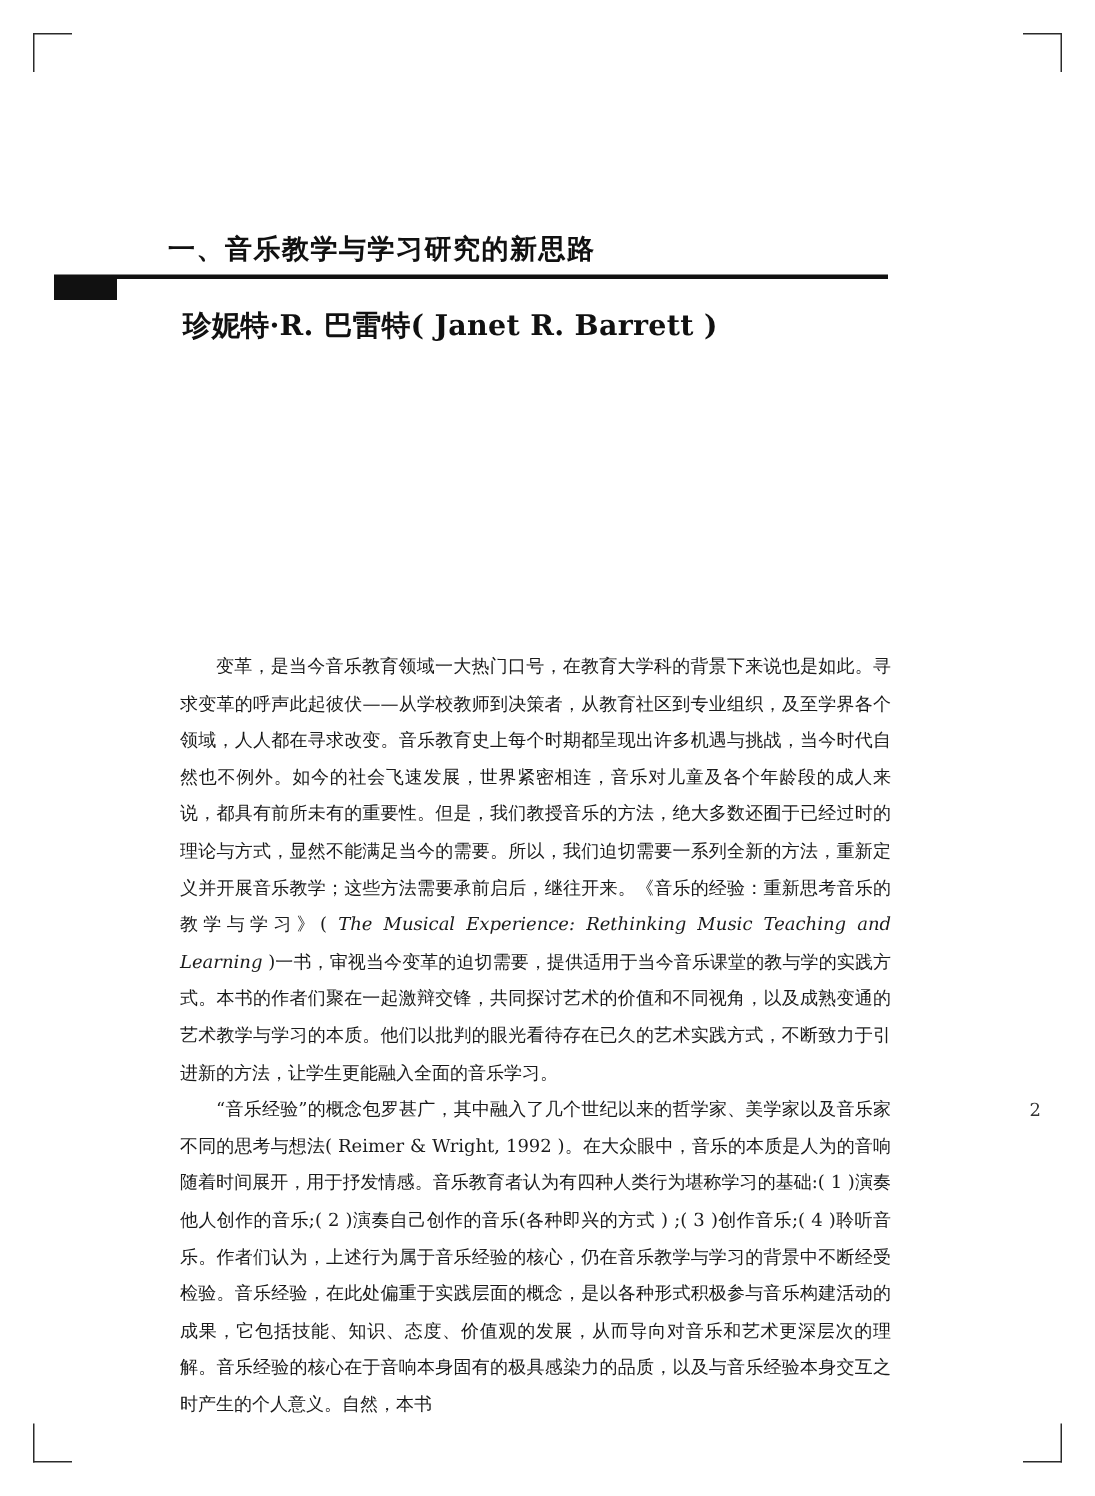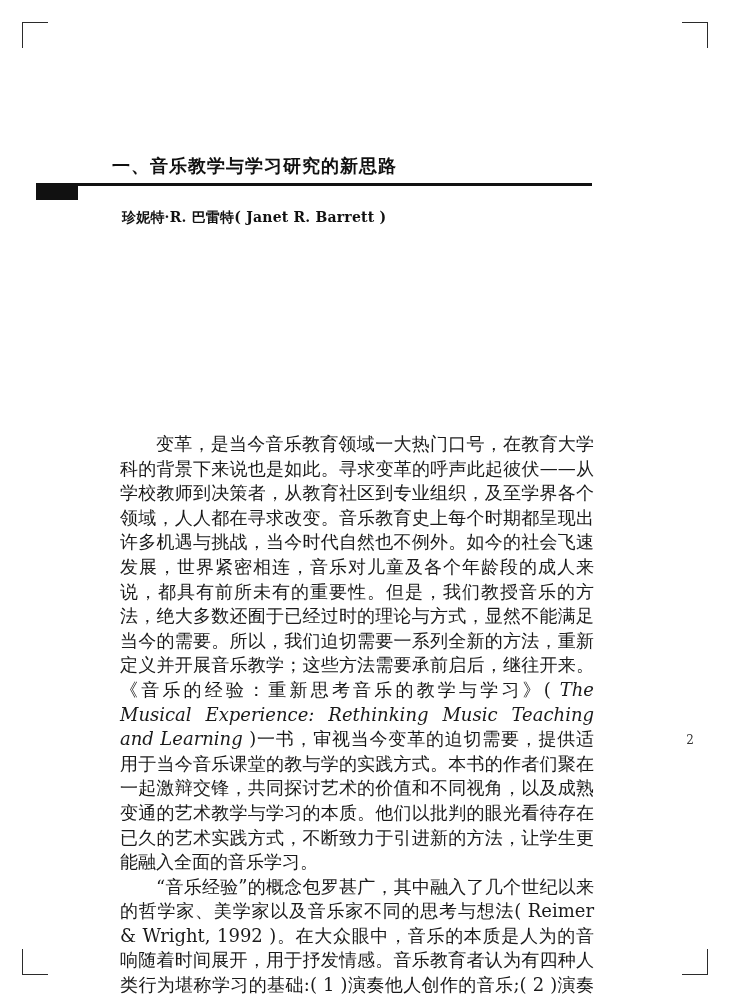--- a/index.html
+++ b/index.html
@@ -84,37 +84,37 @@
 
   .authors {
     position: absolute;
     top: 205px;
     left: 122px;
     width: 470px;
   }
   .author-line {
     font-family: "DejaVu Serif", serif;
     font-weight: bold;
-    font-size: 14px;
+    font-size: 19px;
     line-height: 25px;
     color: #111;
     letter-spacing: 0.2px;
   }
 
   
   .body-text {
     position: absolute;
     top: 432px;
     left: 120px;
     width: 474px;
   }
   .body-text p {
     margin: 0;
     font-family: "DejaVu Serif", serif;
-    font-size: 18px;
+    font-size: 12px;
     line-height: 24.6px;
     text-align: justify;
     text-justify: inter-ideograph;
     color: #1a1a1a;
     text-indent: 2em;
   }
   .body-text p .em {
     font-style: italic;
   }
 

